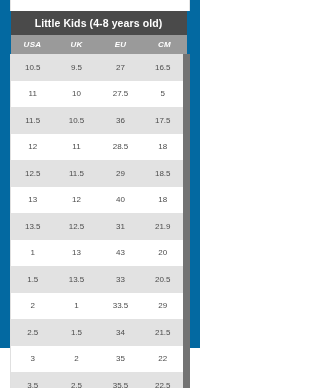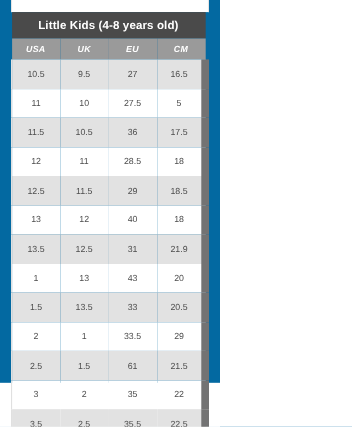--- a/index.html
+++ b/index.html
@@ -175,21 +175,21 @@
       </tr>
       <tr class="even">
         <td>2</td>
         <td>1</td>
         <td>33.5</td>
         <td>29</td>
       </tr>
       <tr class="odd">
         <td>2.5</td>
         <td>1.5</td>
-        <td>61</td>
+        <td>34</td>
         <td>21.5</td>
       </tr>
       <tr class="even">
         <td>3</td>
         <td>2</td>
         <td>35</td>
         <td>22</td>
       </tr>
       <tr class="odd">
         <td>3.5</td>

